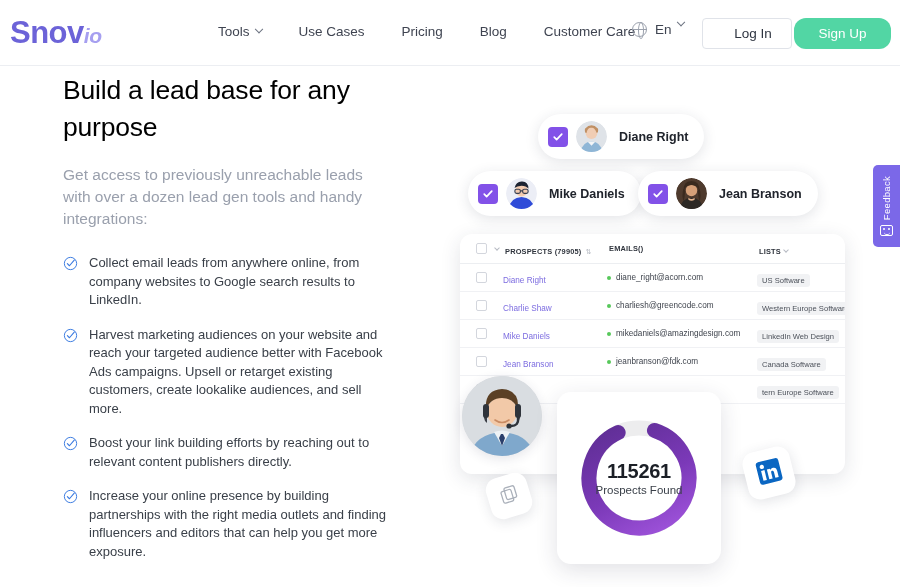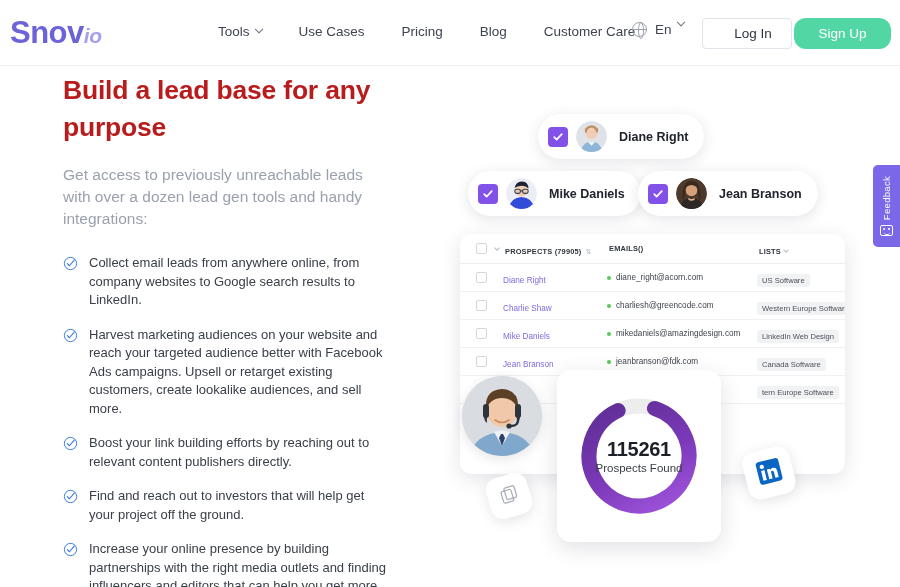--- a/index.html
+++ b/index.html
@@ -64,21 +64,21 @@
     position: absolute; left: 794px; top: 18px;
     width: 97px; height: 31px;
     border: none; border-radius: 12px; background: #52d6a4;
     font-size: 13.5px; color: #ffffff;
     display: flex; align-items: center; justify-content: center; cursor: pointer;
   }
 
   
   .left { position: absolute; left: 63px; top: 72px; width: 330px; }
   .headline {
-    font-size: 26.5px; font-weight: 700; color: #b91c1c;
+    font-size: 26.5px; font-weight: 400; color: #000000;
     line-height: 37px; letter-spacing: -0.2px; width: 310px;
   }
   .subhead {
     margin-top: 18px; font-size: 15.5px; color: #9aa0ad;
     line-height: 22px; width: 300px;
   }
   .bullets { margin-top: 24px; width: 330px; }
   .bullet { display: flex; margin-bottom: 16px; }
   .bullet:last-child { margin-bottom: 0; }
   .chk { flex: 0 0 auto; width: 15px; height: 15px; margin-right: 11px; margin-top: 2px; }
@@ -145,21 +145,21 @@
   
   .support {
     position: absolute; left: 22px; top: 310px;
     width: 80px; height: 80px; border-radius: 50%;
     overflow: hidden; background: #d7dade;
     box-shadow: 0 3px 12px rgba(40,45,70,.12);
   }
 
   
   .dcard {
-    position: absolute; left: 117px; top: 304px;
+    position: absolute; left: 117px; top: 326px;
     width: 164px; height: 172px; background: #fff; border-radius: 14px;
     box-shadow: 0 6px 22px rgba(40,45,70,.14);
     display: flex; align-items: center; justify-content: center;
   }
   .donut-wrap { position: relative; width: 128px; height: 128px; }
   .donut-lbl {
     position: absolute; left: 0; top: 0; width: 128px; height: 128px;
     display: flex; flex-direction: column; align-items: center; justify-content: center;
   }
   .dnum { font-size: 20px; font-weight: 700; color: #1b1f26; letter-spacing: -0.3px; }
@@ -267,29 +267,20 @@
         <span class="btext">Harvest marketing audiences on your website and reach your targeted audience better with Facebook Ads campaigns. Upsell or retarget existing customers, create lookalike audiences, and sell more.</span>
       </div>
       <div class="bullet">
         <span class="chk">
           <svg width="15" height="15" viewBox="0 0 20 20">
             <circle cx="10" cy="10" r="8.2" fill="none" stroke="#3a7ae0" stroke-width="1.3"></circle>
             <path d="M5.8 10.2 L8.6 13 L15 5.4" fill="none" stroke="#3a7ae0" stroke-width="1.5" stroke-linecap="round" stroke-linejoin="round"></path>
           </svg>
         </span>
         <span class="btext">Boost your link building efforts by reaching out to relevant content publishers directly.</span>
-      </div>
-      <div class="bullet">
-        <span class="chk">
-          <svg width="15" height="15" viewBox="0 0 20 20">
-            <circle cx="10" cy="10" r="8.2" fill="none" stroke="#3a7ae0" stroke-width="1.3"></circle>
-            <path d="M5.8 10.2 L8.6 13 L15 5.4" fill="none" stroke="#3a7ae0" stroke-width="1.5" stroke-linecap="round" stroke-linejoin="round"></path>
-          </svg>
-        </span>
-        <span class="btext">Find and reach out to investors that will help get your project off the ground.</span>
       </div>
       <div class="bullet">
         <span class="chk">
           <svg width="15" height="15" viewBox="0 0 20 20">
             <circle cx="10" cy="10" r="8.2" fill="none" stroke="#3a7ae0" stroke-width="1.3"></circle>
             <path d="M5.8 10.2 L8.6 13 L15 5.4" fill="none" stroke="#3a7ae0" stroke-width="1.5" stroke-linecap="round" stroke-linejoin="round"></path>
           </svg>
         </span>
         <span class="btext">Increase your online presence by building partnerships with the right media outlets and finding influencers and editors that can help you get more exposure.</span>
       </div>

